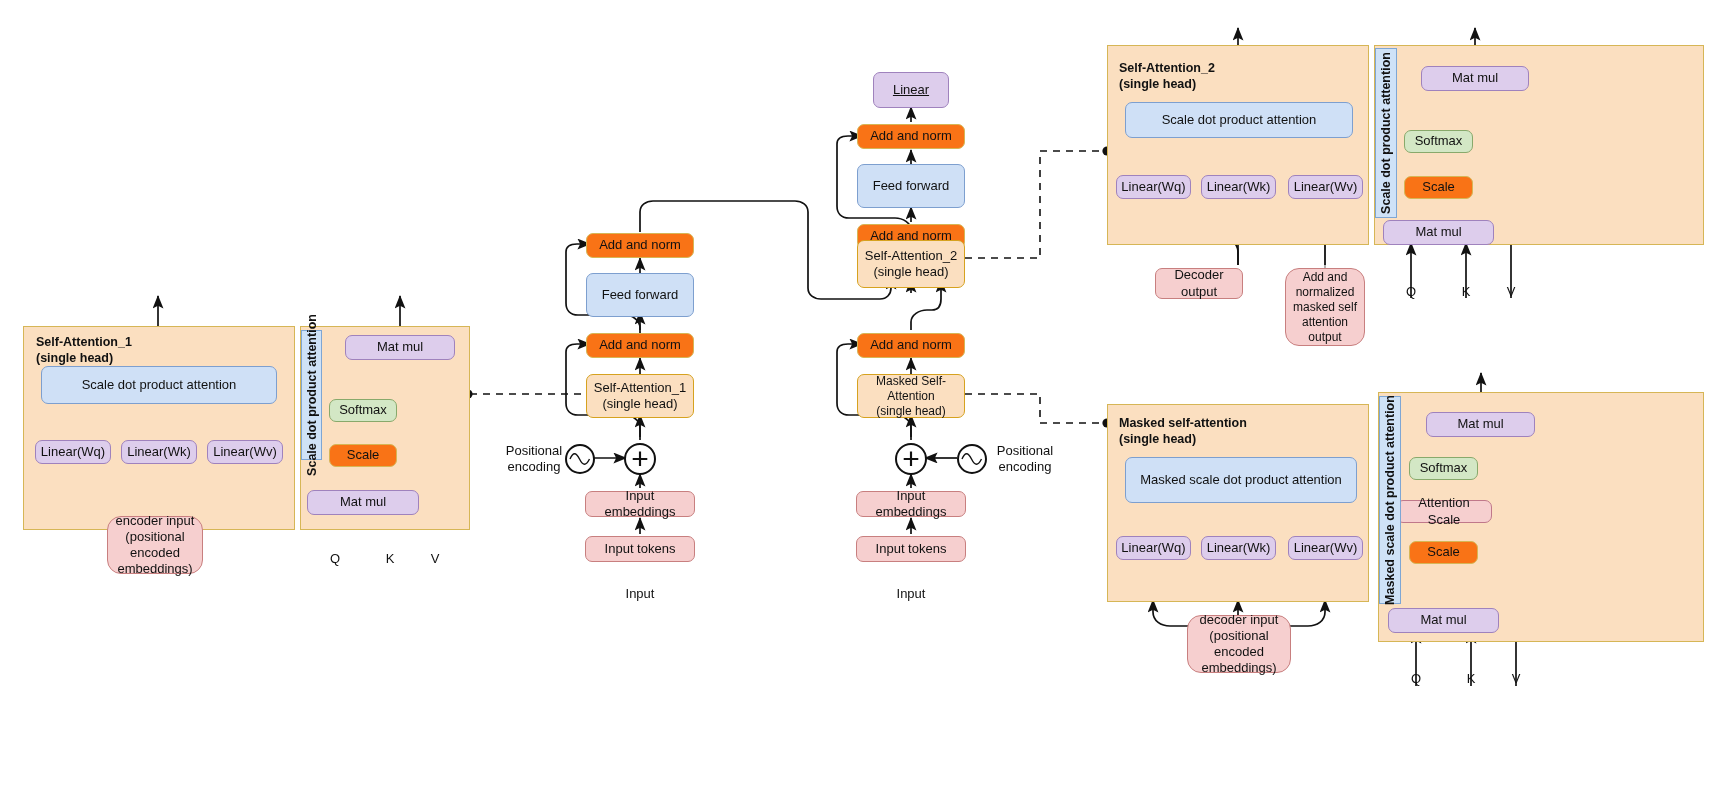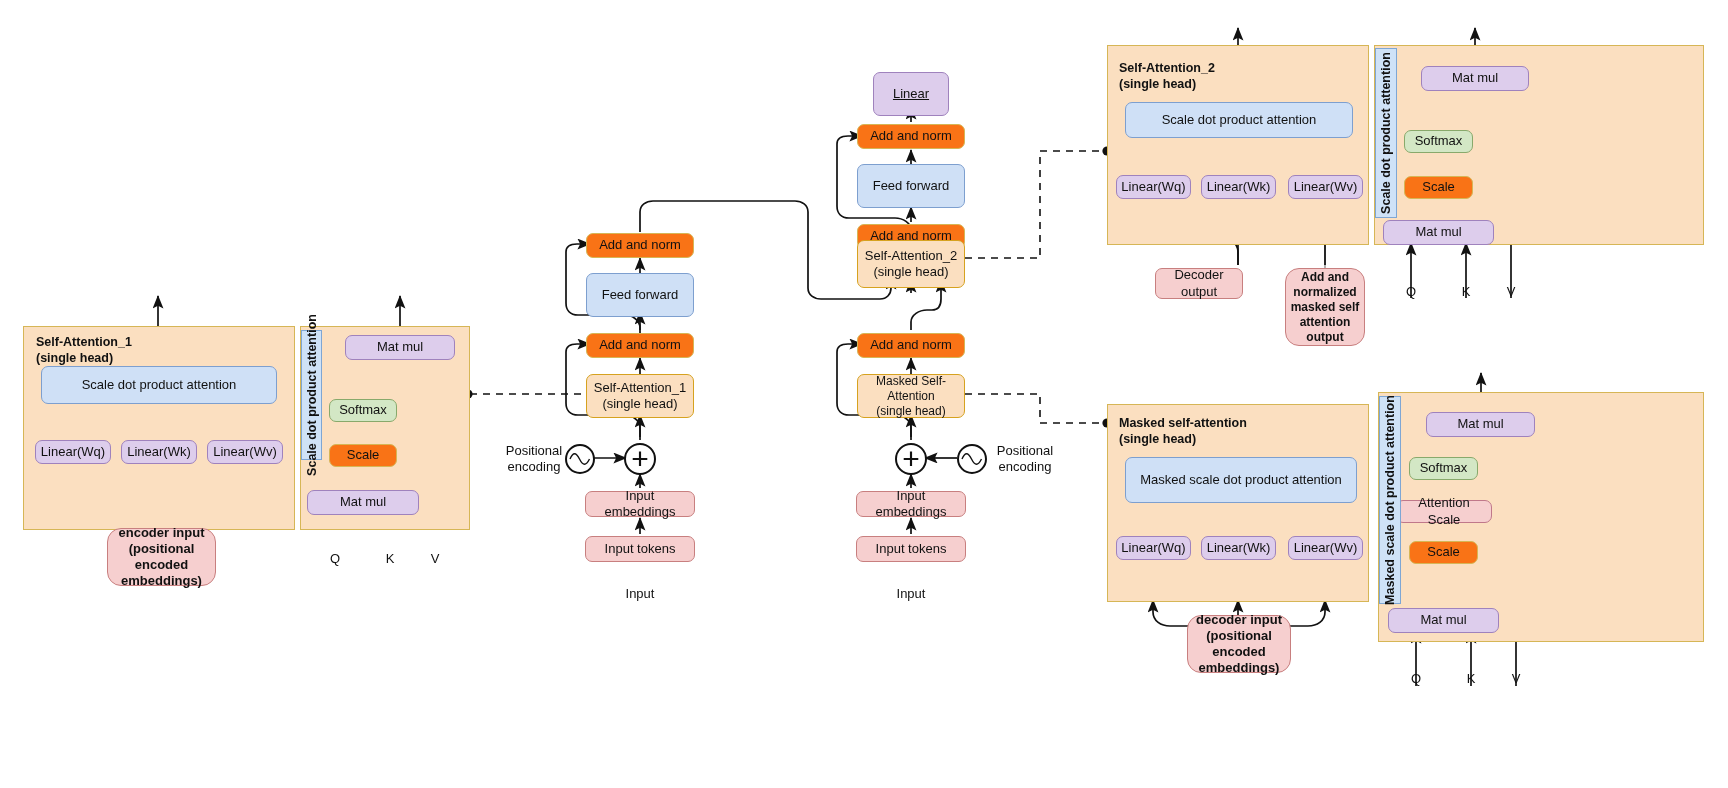--- a/index.html
+++ b/index.html
@@ -82,21 +82,21 @@
   .yellow{ background: #f97316; border-color: #d6b656; }
   .orange{ background: #fbdfc0; border-color: #d6a21f; }
   .pinkblk { background: #f6cfcf; border-color: #c0788a; }
   .plain {
     border: none;
     background: transparent;
     font-size: 13px;
     color: #111;
     z-index: 5;
   }
-  .r14 { border-radius: 14px; font-weight: bold; }
+  .r14 { border-radius: 14px; }
   .circ {
     position: absolute;
     box-sizing: border-box;
     border: 2px solid #111;
     border-radius: 50%;
     background: #ffffff;
     z-index: 4;
     display: flex;
     align-items: center;
     justify-content: center;
@@ -233,21 +233,21 @@
   <div class="grp" style="left:23px; top:326px; width:272px; height:204px;"></div>
   <div class="grp-title" style="left:36px; top:334px; width:190px;">Self-Attention_1
 (single head)</div>
 
   <div class="node blue" style="left:41px; top:366px; width:236px; height:38px;">Scale dot product attention</div>
 
   <div class="node purple" style="left:35px; top:440px; width:76px; height:24px;">Linear(Wq)</div>
   <div class="node purple" style="left:121px; top:440px; width:76px; height:24px;">Linear(Wk)</div>
   <div class="node purple" style="left:207px; top:440px; width:76px; height:24px;">Linear(Wv)</div>
 
-  <div class="node red r14" style="left:107px; top:516px; width:109px; height:58px; white-space:pre-line;margin-top:12px;">encoder input
+  <div class="node red r14" style="left:107px; top:516px; width:96px; height:58px; white-space:pre-line;">encoder input
 (positional encoded
 embeddings)</div>
 
   <div class="grp" style="left:300px; top:326px; width:170px; height:204px;"></div>
   <div class="vtab" style="left:301px; top:330px; width:21px; height:130px;">
     <span>Scale dot product attention</span>
   </div>
 
   <div class="node purple" style="left:345px; top:335px; width:110px; height:25px;">Mat mul</div>
   <div class="node green" style="left:329px; top:399px; width:68px; height:23px;">Softmax</div>
@@ -272,21 +272,21 @@
     </svg>
   </div>
   <div class="circ" style="left:624px; top:443px; width:32px; height:32px;">
     <span class="plus-sign">+</span>
   </div>
 
   <div class="node red" style="left:585px; top:491px; width:110px; height:26px;">Input embeddings</div>
   <div class="node red" style="left:585px; top:536px; width:110px; height:26px;">Input tokens</div>
   <div class="node plain" style="left:612px; top:585px; width:56px; height:18px;">Input</div>
 
-  <div class="node purple" style="left:873px; top:72px; width:76px; height:44px;text-decoration:underline;">Linear</div>
+  <div class="node purple" style="left:873px; top:72px; width:76px; height:36px;text-decoration:underline;">Linear</div>
   <div class="node yellow" style="left:857px; top:124px; width:108px; height:25px;">Add and norm</div>
   <div class="node blue" style="left:857px; top:164px; width:108px; height:44px;">Feed forward</div>
   <div class="node yellow" style="left:857px; top:224px; width:108px; height:25px;">Add and norm</div>
   <div class="node orange" style="left:857px; top:238px; width:108px; height:48px; white-space:pre-line; top:240px;">Self-Attention_2
 (single head)</div>
   <div class="node yellow" style="left:857px; top:333px; width:108px; height:25px;">Add and norm</div>
   <div class="node orange" style="left:857px; top:374px; width:108px; height:44px; white-space:pre-line; font-size:12px;">Masked Self-Attention
 (single head)</div>
 
   <div class="node plain" style="left:985px; top:443px; width:80px; height:32px; white-space:pre-line;">Positional

